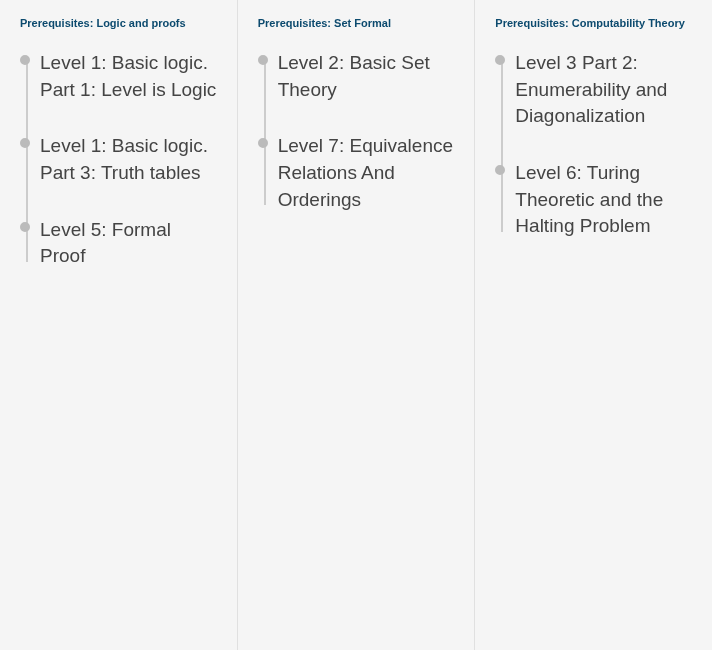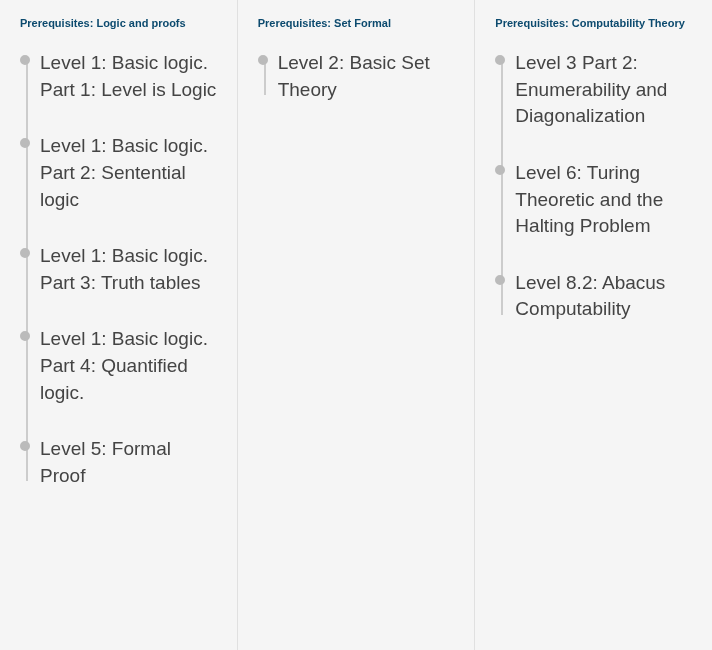--- a/index.html
+++ b/index.html
@@ -90,55 +90,47 @@
 <div class="columns-container">
 <div class="column">
       <div class="column-header">Prerequisites: Logic and proofs</div>
       <div class="timeline">
         <div class="timeline-item">
           <div class="timeline-dot"></div>
           <div class="timeline-item-text">Level 1: Basic logic. Part 1: Level is Logic</div>
         </div>
         <div class="timeline-item">
           <div class="timeline-dot"></div>
-          <div class="timeline-item-text">Level 1: Basic logic. Part 2: Sentential logic</div>
-        </div>
-        <div class="timeline-item">
-          <div class="timeline-dot"></div>
           <div class="timeline-item-text">Level 1: Basic logic. Part 3: Truth tables</div>
-        </div>
-        <div class="timeline-item">
-          <div class="timeline-dot"></div>
-          <div class="timeline-item-text">Level 1: Basic logic. Part 4: Quantified logic.</div>
         </div>
         <div class="timeline-item">
           <div class="timeline-dot"></div>
           <div class="timeline-item-text">Level 5: Formal Proof</div>
         </div>
       </div>
     </div>
     <div class="column">
       <div class="column-header">Prerequisites: Set Formal</div>
       <div class="timeline">
         <div class="timeline-item">
           <div class="timeline-dot"></div>
           <div class="timeline-item-text">Level 2: Basic Set Theory</div>
         </div>
+        <div class="timeline-item">
+          <div class="timeline-dot"></div>
+          <div class="timeline-item-text">Level 7: Equivalence Relations And Orderings</div>
+        </div>
       </div>
     </div>
     <div class="column">
       <div class="column-header">Prerequisites: Computability Theory</div>
       <div class="timeline">
         <div class="timeline-item">
           <div class="timeline-dot"></div>
           <div class="timeline-item-text">Level 3 Part 2: Enumerability and Diagonalization</div>
         </div>
         <div class="timeline-item">
           <div class="timeline-dot"></div>
           <div class="timeline-item-text">Level 6: Turing Theoretic and the Halting Problem</div>
         </div>
-        <div class="timeline-item">
-          <div class="timeline-dot"></div>
-          <div class="timeline-item-text">Level 8.2: Abacus Computability</div>
-        </div>
       </div>
     </div>
   </div>
 
 </body></html>

